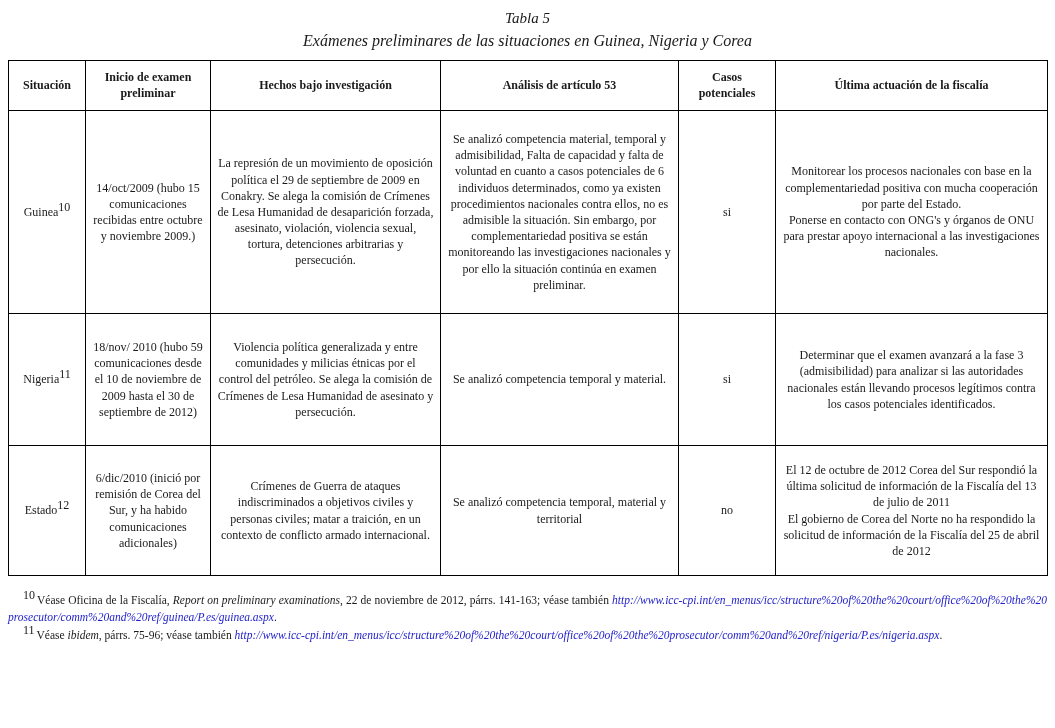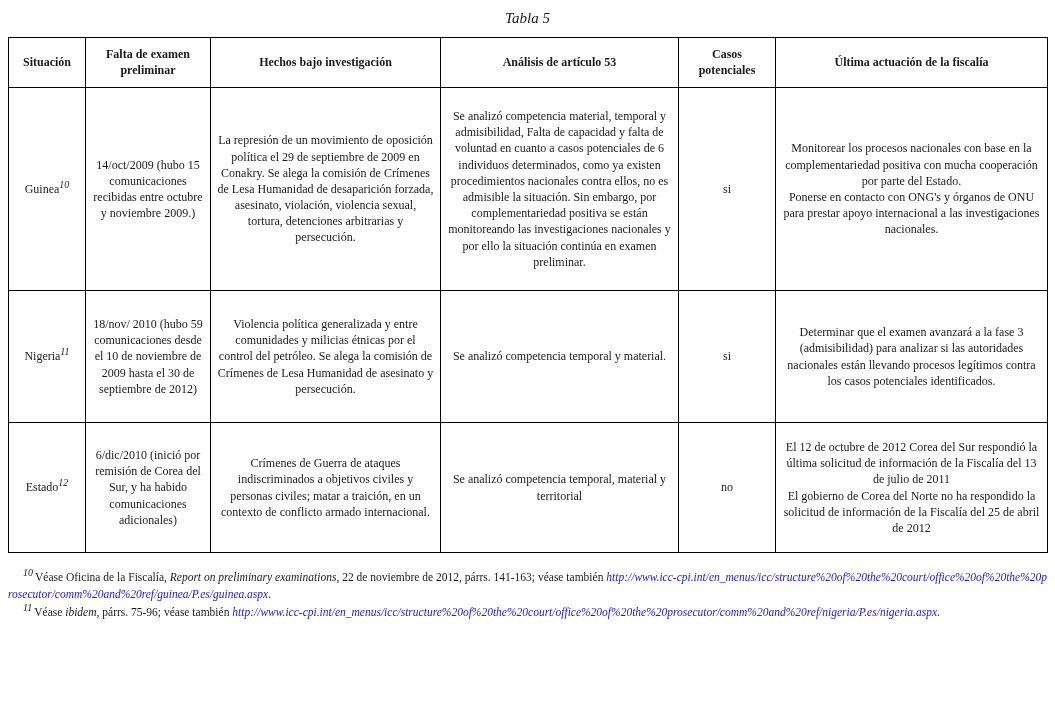--- a/index.html
+++ b/index.html
@@ -23,21 +23,21 @@
     text-align: center;
     padding: 2px 6px;
   }
   th { font-size: 12px; font-weight: bold; line-height: 1.3; }
   td { font-size: 12px; line-height: 1.35; }
   tr.hdr { height: 50px; }
   tr.r0 { height: 203px; }
   tr.r1 { height: 132px; }
   tr.r2 { height: 130px; }
   .pre { white-space: pre-line; }
-  sup { font-size: 10px; vertical-align: super; line-height: 0; font-style: italic; }
+  sup { font-size: 12px; vertical-align: super; line-height: 0; }
 
   .footnotes { margin-top: 16px; font-size: 11.5px; line-height: 1.5; }
   .footnote { text-align: justify; text-indent: 15px; }
   .footnote sup { margin-right: 2px; }
   .work { font-style: italic; }
   .link {
     font-style: italic;
     color: var(--link, #2121cc);
     text-decoration: none;
     overflow-wrap: anywhere;
@@ -45,35 +45,36 @@
     cursor: pointer;
   }
 </style>
 </head>
 <body>
 
 <div class="page">
 
   <div class="caption">
     <div class="caption-title">Tabla 5</div>
+    <div class="caption-subtitle">Exámenes preliminares de las situaciones en Guinea, Nigeria y Corea</div>
   </div>
 
   <table class="main">
     <colgroup>
       <col style="width:77px">
       <col style="width:125px">
       <col style="width:230px">
       <col style="width:238px">
       <col style="width:97px">
       <col style="width:272px">
     </colgroup>
     <thead>
       <tr class="hdr">
         <th>Situación</th>
-        <th>Falta de examen preliminar</th>
+        <th>Inicio de examen preliminar</th>
         <th>Hechos bajo investigación</th>
         <th>Análisis de artículo 53</th>
         <th>Casos potenciales</th>
         <th>Última actuación de la fiscalía</th>
       </tr>
     </thead>
     <tbody>
       <tr class="r0">
         <td><span>Guinea</span><sup>10</sup></td>
         <td class="pre">14/oct/2009 (hubo 15 comunicaciones recibidas entre octubre y noviembre 2009.)</td>

